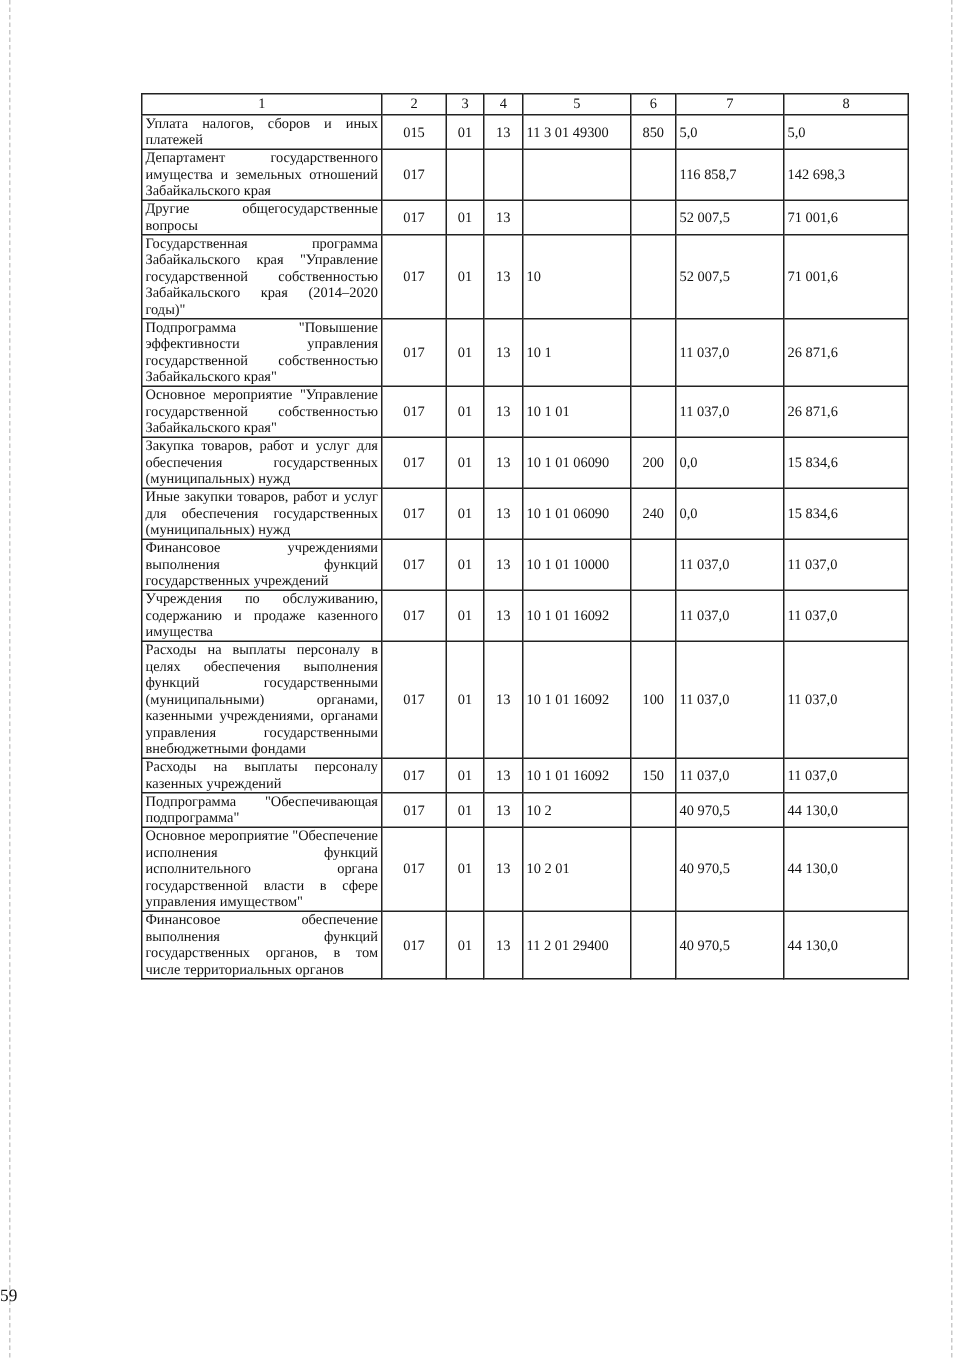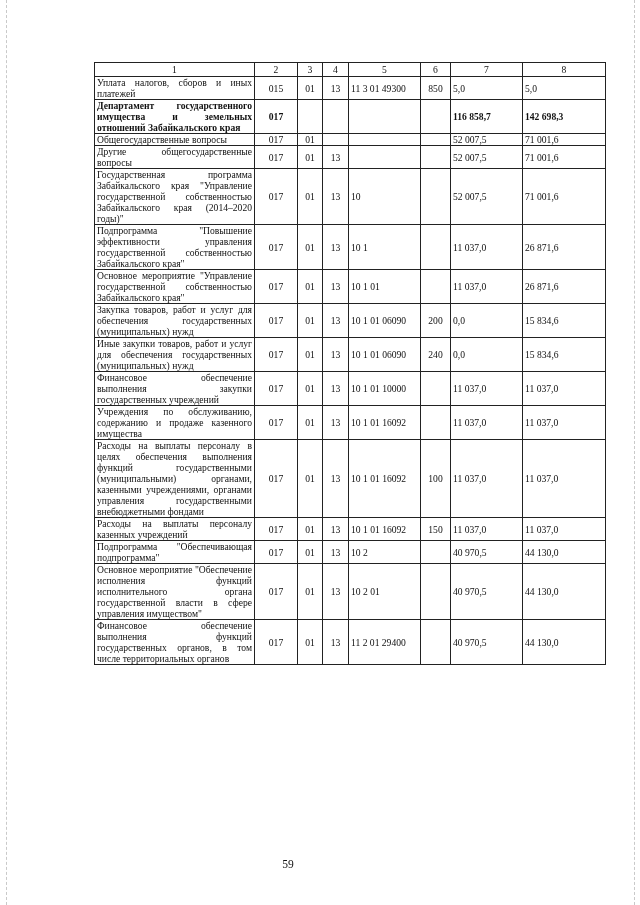--- a/index.html
+++ b/index.html
@@ -6,22 +6,22 @@
   body { width: 640px; height: 905px; position: relative; overflow: hidden; font-family: "Liberation Serif", serif; color: #111; }
   .edge-left { position: absolute; left: 6px; top: 0; width: 0; height: 905px; border-left: 1px dashed #c9c9c9; }
   .edge-right { position: absolute; left: 634px; top: 0; width: 0; height: 905px; border-left: 1px dashed #c9c9c9; }
   table.budget { position: absolute; left: 94px; top: 62px; width: 511px; border-collapse: collapse; table-layout: fixed; font-size: 9.6px; line-height: 11px; }
   table.budget td { border: 1px solid #222; padding: 0 2px; vertical-align: middle; }
   table.budget tr.head td { text-align: center; height: 13px; }
   td.name { text-align: justify; text-align-last: left; padding: 0 3px; }
   td.c { text-align: center; }
   td.l { text-align: left; padding-left: 3px; margin-top: 12px; }
   td.r { padding-right: 2px; }
-  tr.bold td { font-weight: bold; }
-  .page-num { position: absolute; left: 0; width: 576px; top: 858px; text-align: center; font-size: 11.5px; }
+  tr.bold td { font-weight: normal; }
+  .page-num { position: absolute; left: 0; width: 576px; top: 858px; font-size: 11.5px; }
 </style>
 </head>
 <body>
 
 <div class="edge-left"></div>
 <div class="edge-right"></div>
 
 <table class="budget">
   <colgroup>
     <col style="width:160px">
@@ -58,30 +58,20 @@
         <td class="name">Департамент государственного имущества и земельных отношений Забайкальского края</td>
         <td class="c">017</td>
         <td class="c"></td>
         <td class="c"></td>
         <td class="l"></td>
         <td class="c"></td>
         <td class="r">116 858,7</td>
         <td class="r">142 698,3</td>
       </tr>
       <tr>
-        <td class="name">Общегосударственные вопросы</td>
-        <td class="c">017</td>
-        <td class="c">01</td>
-        <td class="c"></td>
-        <td class="l"></td>
-        <td class="c"></td>
-        <td class="r">52 007,5</td>
-        <td class="r">71 001,6</td>
-      </tr>
-      <tr>
         <td class="name">Другие общегосударственные вопросы</td>
         <td class="c">017</td>
         <td class="c">01</td>
         <td class="c">13</td>
         <td class="l"></td>
         <td class="c"></td>
         <td class="r">52 007,5</td>
         <td class="r">71 001,6</td>
       </tr>
       <tr>
@@ -128,21 +118,21 @@
         <td class="name">Иные закупки товаров, работ и услуг для обеспечения государственных (муниципальных) нужд</td>
         <td class="c">017</td>
         <td class="c">01</td>
         <td class="c">13</td>
         <td class="l">10 1 01 06090</td>
         <td class="c">240</td>
         <td class="r">0,0</td>
         <td class="r">15 834,6</td>
       </tr>
       <tr>
-        <td class="name">Финансовое обеспечение выполнения закупки государственных учреждений</td>
+        <td class="name">Финансовое учреждениями выполнения функций государственных учреждений</td>
         <td class="c">017</td>
         <td class="c">01</td>
         <td class="c">13</td>
         <td class="l">10 1 01 10000</td>
         <td class="c"></td>
         <td class="r">11 037,0</td>
         <td class="r">11 037,0</td>
       </tr>
       <tr>
         <td class="name">Учреждения по обслуживанию, содержанию и продаже казенного имущества</td>

